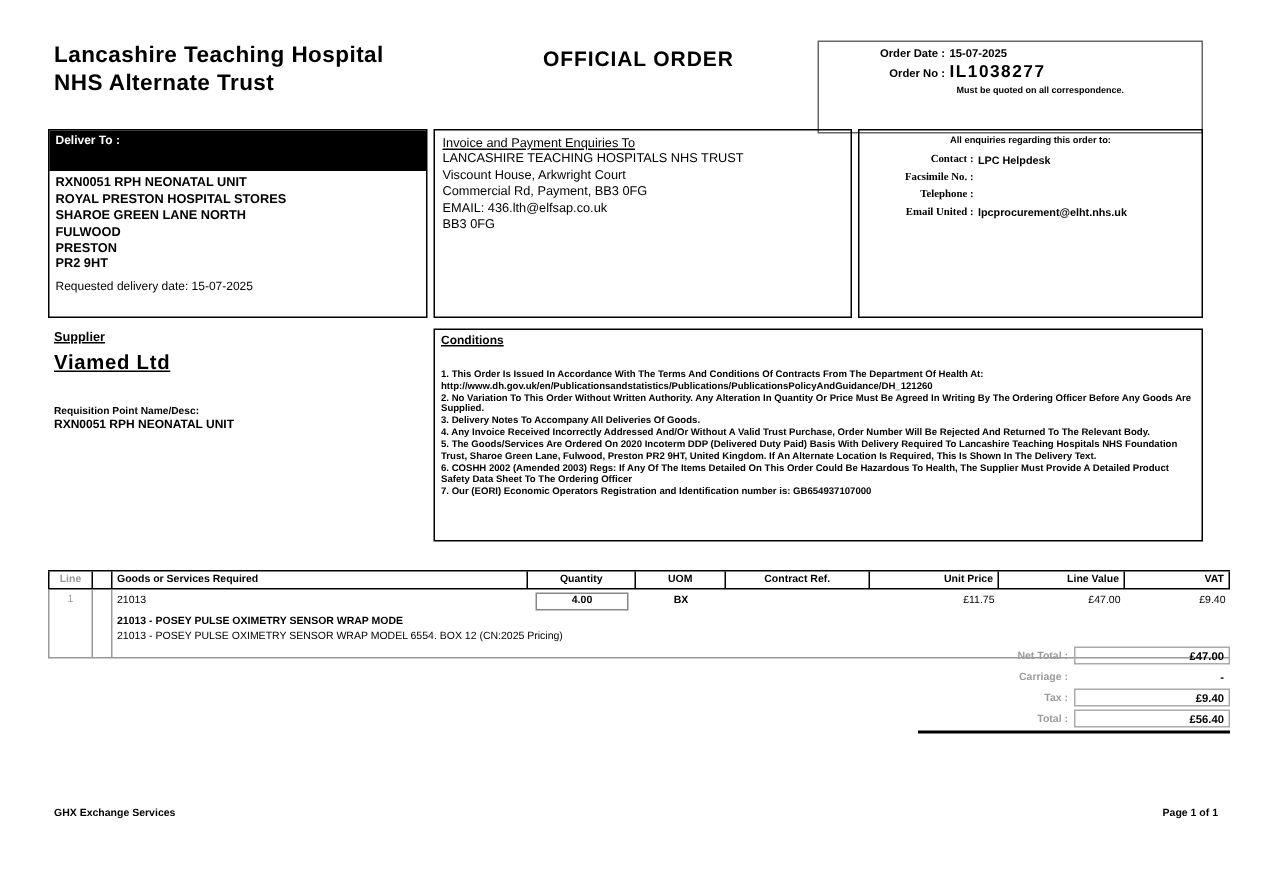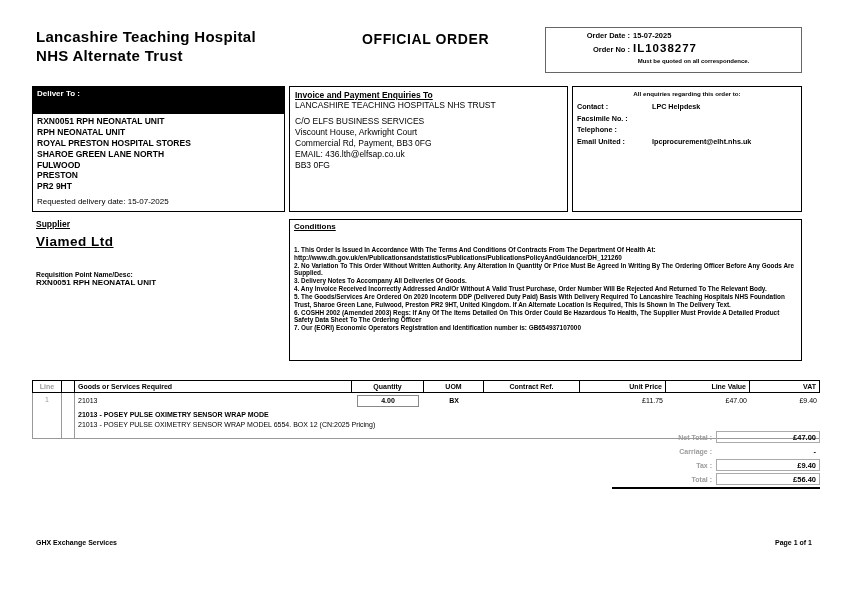--- a/index.html
+++ b/index.html
@@ -20,21 +20,21 @@
   
   .org-name {
     position: absolute; left: 36px; top: 28px;
     font-size: 15px; font-weight: bold; line-height: 1.25; letter-spacing: 0.3px;
   }
   .doc-title {
     position: absolute; left: 340px; top: 31px;
     font-size: 14px; font-weight: bold; letter-spacing: 0.6px; margin-left: 22px;
   }
   .order-box {
-    position: absolute; left: 545px; top: 27px; width: 257px; height: 46px;
+    position: absolute; left: 545px; top: 27px; width: 257px; height: 62px;
     border: 1px solid #666; padding: 3px 6px 2px 6px;
   }
   .order-row { display: flex; align-items: baseline; line-height: 1.3; }
   .order-row .lbl {
     width: 78px; text-align: right; font-size: 7.5px; font-weight: bold; flex: none;
   }
   .order-row .val { font-size: 7.5px; font-weight: bold; margin-left: 3px; }
   .order-row .val.big { font-size: 11.5px; letter-spacing: 1px; }
   .order-note {
     text-align: center; font-size: 6px; font-weight: bold; margin-top: 2px; padding-left: 40px;
@@ -50,31 +50,31 @@
     padding: 2px 4px 16px 4px;
   }
   .deliver-lines { padding: 2px 4px; }
   .deliver-line { font-size: 8.5px; font-weight: bold; line-height: 1.28; }
   .requested { font-size: 8px; font-weight: normal; margin-top: 5px; }
 
   .invoice-box {
     position: absolute; left: 289px; top: 86px; width: 279px; height: 126px;
     border: 1px solid #000; padding: 3px 5px;
   }
-  .invoice-title { font-size: 8.5px; font-weight: bold; text-decoration: underline; }
+  .invoice-title { font-size: 8.5px; font-weight: normal; text-decoration: underline; }
   .invoice-line { font-size: 8.5px; line-height: 1.3; }
   .invoice-line.gap { margin-top: 5px; }
 
   .enquiries-box {
     position: absolute; left: 572px; top: 86px; width: 230px; height: 126px;
     border: 1px solid #000; padding: 3px 4px;
   }
   .enquiries-note { text-align: center; font-size: 6.2px; font-weight: bold; margin-bottom: 4px; }
   .enq-row { display: flex; line-height: 1.6; }
-  .enq-row .lbl { width: 72px; flex: none; font-size: 7.2px; font-weight: bold; }
+  .enq-row .lbl { width: 72px; flex: none; text-align: right; font-size: 7.2px; font-weight: bold; font-family: Liberation Serif, serif; }
   .enq-row .val { font-size: 7.2px; font-weight: bold; margin-left: 3px; }
 
   
   .supplier { position: absolute; left: 36px; top: 219px; width: 246px; }
   .supplier-title { font-size: 8.5px; font-weight: bold; text-decoration: underline; }
   .supplier-name { font-size: 13.5px; font-weight: bold; text-decoration: underline; margin-top: 5px; letter-spacing: 0.5px; }
   .req-label { font-size: 6.8px; font-weight: bold; margin-top: 22px; }
   .req-value { font-size: 8px; font-weight: bold; }
 
   
@@ -158,34 +158,32 @@
       <span class="lbl">Order No :</span>
       <span class="val big">IL1038277</span>
     </div>
     <div class="order-note">Must be quoted on all correspondence.</div>
   </div>
 
   <div class="deliver-box">
     <div class="deliver-bar">Deliver To :</div>
     <div class="deliver-lines">
       <div class="deliver-line">RXN0051 RPH NEONATAL UNIT</div>
-      <div class="deliver-line">RPH NEONATAL UNIT</div>
       <div class="deliver-line">ROYAL PRESTON HOSPITAL STORES</div>
       <div class="deliver-line">SHAROE GREEN LANE NORTH</div>
       <div class="deliver-line">FULWOOD</div>
       <div class="deliver-line">PRESTON</div>
       <div class="deliver-line">PR2 9HT</div>
       <div class="requested">Requested delivery date: 15-07-2025</div>
     </div>
   </div>
 
   <div class="invoice-box">
     <div class="invoice-title">Invoice and Payment Enquiries To</div>
     <div class="invoice-line">LANCASHIRE TEACHING HOSPITALS NHS TRUST</div>
-    <div class="invoice-line gap">C/O ELFS BUSINESS SERVICES</div>
     <div class="invoice-line">Viscount House, Arkwright Court</div>
     <div class="invoice-line">Commercial Rd, Payment, BB3 0FG</div>
     <div class="invoice-line">EMAIL: 436.lth@elfsap.co.uk</div>
     <div class="invoice-line">BB3 0FG</div>
   </div>
 
   <div class="enquiries-box">
     <div class="enquiries-note">All enquiries regarding this order to:</div>
     <div class="enq-row">
       <span class="lbl">Contact :</span>

